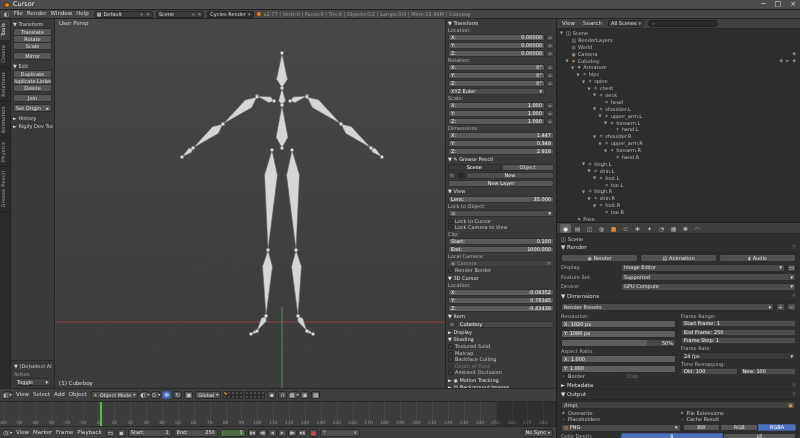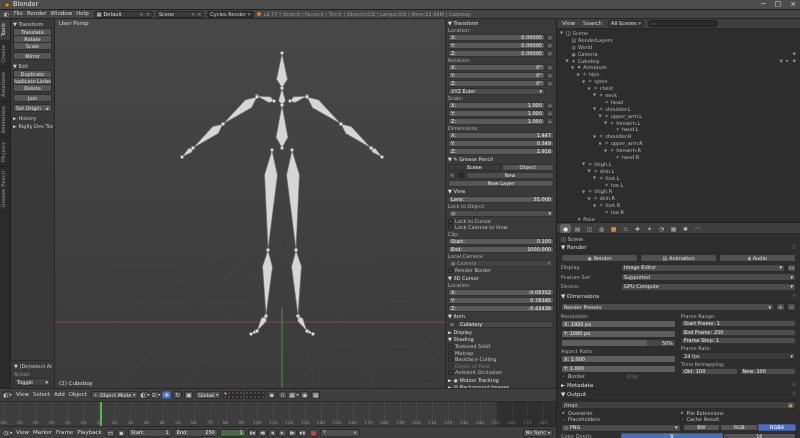--- a/index.html
+++ b/index.html
@@ -94,21 +94,21 @@
   .disabled{opacity:.45;}
   .pathfield{flex:1;height:8px;background:#404040;border:1px solid #2a2a2a;border-radius:2px;display:flex;align-items:center;justify-content:space-between;padding:0 2px;font-size:5px;color:#d8d8d8;}
 </style>
 </head>
 <body>
 
 <div id="root">
 
   <div class="titlebar">
     <div class="blogo"></div>
-    <div class="ttext">Blender</div>
+    <div class="ttext">Cursor</div>
     <div class="win-controls">
       <span>─</span>
       <span>□</span>
       <span>×</span>
     </div>
   </div>
 
   <div class="infobar">
     <span class="hicon" style="font-size:5px;">◧</span>
     <span id="info-menus" style="display:flex;">

